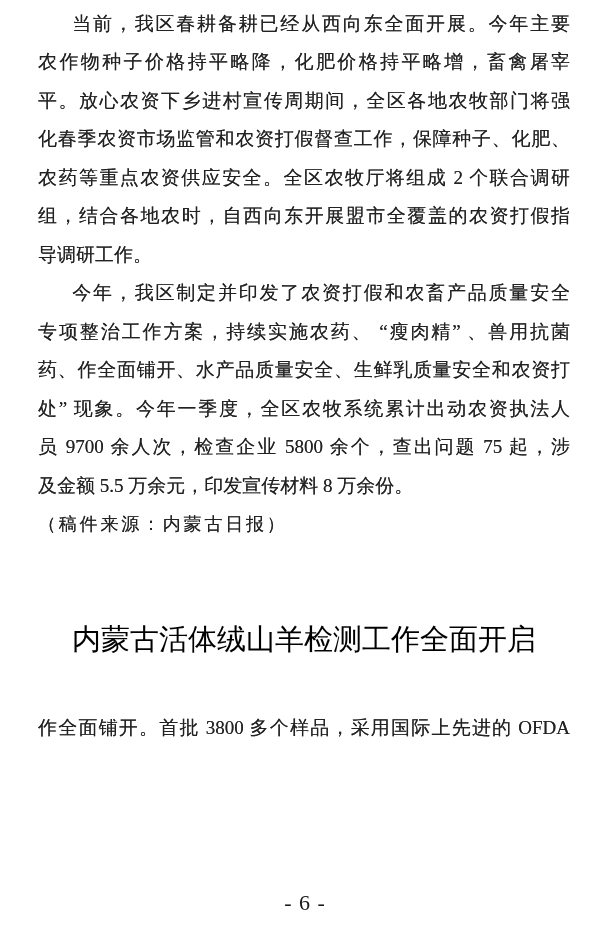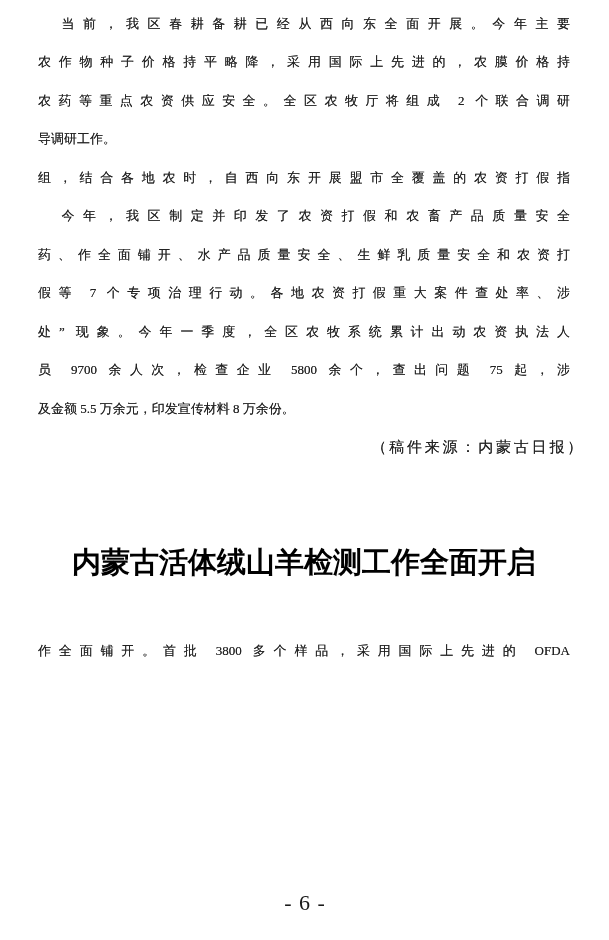--- a/index.html
+++ b/index.html
@@ -16,44 +16,43 @@
     font-family: "Liberation Serif", "DejaVu Serif", serif;
     color: #222222;
   }
   .content {
     padding: 4.5px 39px 0 38px;
   }
   .para {
     margin: 0;
   }
   .line {
-    font-size: 13px;
+    font-size: 19px;
     line-height: 38.5px;
     text-align: justify;
     text-align-last: justify;
     text-shadow: 0 0 0.6px rgba(40,40,40,0.75);
   }
   .line.indent {
     text-indent: 1.8em;
   }
   .line.line-last {
     text-align-last: left;
   }
   .source-line {
-    font-size: 15px;
+    font-size: 18px;
     line-height: 38.5px;
-    text-align: right;
     letter-spacing: 2.8px;
     margin-right: -15px;
     text-shadow: 0 0 0.6px rgba(40,40,40,0.75);
   }
   .article-title {
     margin: 73px 0 0 0;
     font-family: "Liberation Sans", "DejaVu Sans", sans-serif;
-    font-weight: 700;
+    font-weight: 400;
     font-size: 29px;
     line-height: 44px;
     text-align: center;
     color: #000000;
     letter-spacing: 0px;
   }
   .article-2-body {
     margin-top: 48px;
   }
   .page-number {
@@ -71,29 +70,31 @@
 </head>
 <body>
 
 <div class="page">
   <div class="content">
 
     <div class="article">
       <div>
           <div class="para">
             <div class="line indent">当前，我区春耕备耕已经从西向东全面开展。今年主要</div>
-            <div class="line">农作物种子价格持平略降，采用国际上先进的，农膜价格持</div>
+            <div class="line">农作物种子价格持平略降，化肥价格持平略增，畜禽屠宰</div>
+            <div class="line">平。放心农资下乡进村宣传周期间，全区各地农牧部门将强</div>
+            <div class="line">化春季农资市场监管和农资打假督查工作，保障种子、化肥、</div>
             <div class="line">农药等重点农资供应安全。全区农牧厅将组成 2 个联合调研</div>
+            <div class="line">组，结合各地农时，自西向东开展盟市全覆盖的农资打假指</div>
             <div class="line line-last">导调研工作。</div>
-            <div class="line">组，结合各地农时，自西向东开展盟市全覆盖的农资打假指</div>
           </div>
           <div class="para">
             <div class="line indent">今年，我区制定并印发了农资打假和农畜产品质量安全</div>
+            <div class="line">专项整治工作方案，持续实施农药、 “瘦肉精” 、兽用抗菌</div>
             <div class="line">药、作全面铺开、水产品质量安全、生鲜乳质量安全和农资打</div>
-            <div class="line">假等 7 个专项治理行动。各地农资打假重大案件查处率、涉</div>
             <div class="line">处” 现象。今年一季度，全区农牧系统累计出动农资执法人</div>
             <div class="line">员 9700 余人次，检查企业 5800 余个，查出问题 75 起，涉</div>
             <div class="line line-last">及金额 5.5 万余元，印发宣传材料 8 万余份。</div>
           </div>
         </div>
       <div class="source-line">（稿件来源：内蒙古日报）</div>
     </div>
 
     <div class="article">
       <h1 class="article-title">内蒙古活体绒山羊检测工作全面开启</h1>

